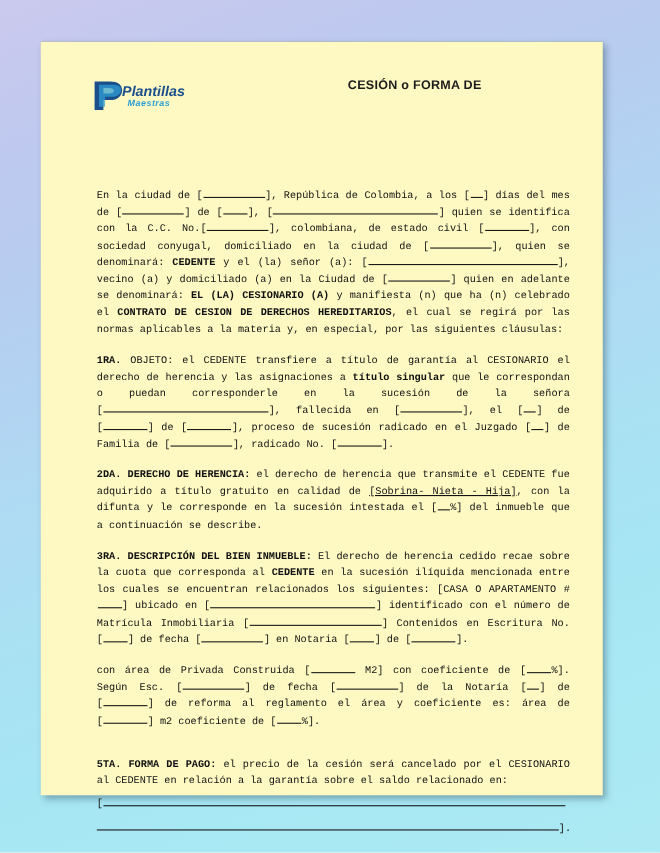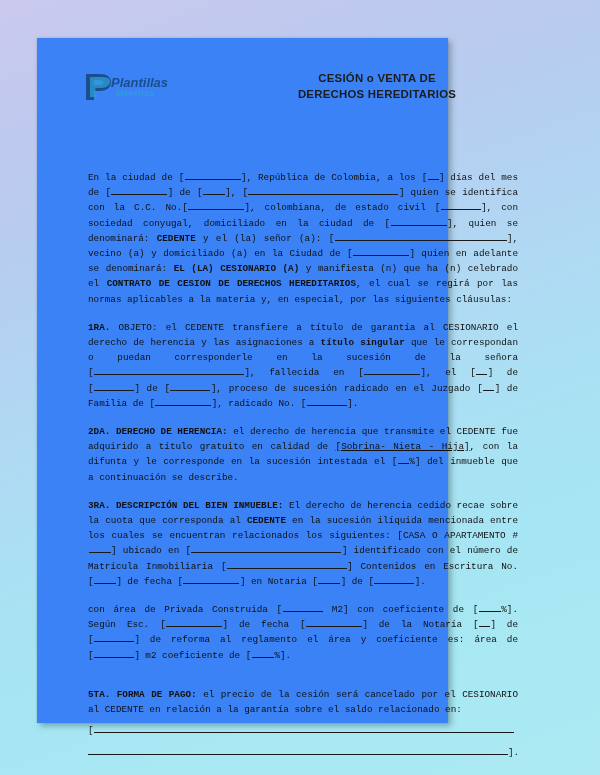--- a/index.html
+++ b/index.html
@@ -23,23 +23,23 @@
         #a8e9f4 86%,
         #ace9f2 100%);
     position: relative;
   }
 
   
   #page-sheet {
     position: absolute;
     left: 37px;
     top: 38px;
-    width: 411px;
+    width: 511px;
     height: 685px;
-    background: #3b82f6;
+    background: #fef9c3;
     box-shadow: 3px 3px 6px rgba(40, 70, 85, 0.40),
                 0 0 1px rgba(0,0,0,0.25);
   }
 
   
   .doc-header {
     position: relative;
     height: 62px;
   }
 
@@ -149,22 +149,21 @@
         <path d="M2 3 L2 29 L10 29 L10 20 L16 20 C23 20 27 16 27 11 C27 6 23 3 16 3 Z
                  M10 9 L15 9 C18 9 19.5 10 19.5 11.5 C19.5 13 18 14 15 14 L10 14 Z" fill="#1b4f8c"></path>
         <path d="M6 6 L6 26 L11.5 26 L11.5 17 L17 17 C23 17 26 14 26 10.5 C26 7 23 6 17 6 Z" fill="#2f9fd4" opacity="0.72"></path>
 
         <text x="27" y="16" font-family="'Liberation Sans', sans-serif" font-size="13" font-weight="bold" font-style="italic" fill="#1b4f8c">Plantillas</text>
         <text x="32" y="25" font-family="'Liberation Sans', sans-serif" font-size="8.2" font-weight="bold" font-style="italic" fill="#2f9fd4" letter-spacing="0.4">Maestras</text>
       </svg>
     </div>
 
     <div class="doc-title">
-      <span class="tl">CESIÓN o VENTA DE</span>
-      <span class="tl">DERECHOS HEREDITARIOS</span>
+      <span class="tl">CESIÓN o FORMA DE</span>
     </div>
   </div>
 
   <div class="doc-body">
 
     <p class="para"><span>En la ciudad de </span><span class="blank w-l">[<span class="ln"></span>]</span><span>, República de Colombia, a los </span><span class="blank w-xs">[<span class="ln"></span>]</span><span> días del mes de </span><span class="blank w-l">[<span class="ln"></span>]</span><span> de </span><span class="blank w-s">[<span class="ln"></span>]</span><span>, </span><span class="blank w-h">[<span class="ln"></span>]</span><span> quien se identifica con la C.C. No.</span><span class="blank w-l">[<span class="ln"></span>]</span><span>, colombiana, de estado civil </span><span class="blank w-m">[<span class="ln"></span>]</span><span>, con sociedad conyugal, domiciliado en la ciudad de </span><span class="blank w-l">[<span class="ln"></span>]</span><span>, quien se denominará: </span><span class="b">CEDENTE</span><span> y el (la) señor (a): </span><span class="blank w-hh">[<span class="ln"></span>]</span><span>, vecino (a) y domiciliado (a) en la Ciudad de </span><span class="blank w-l">[<span class="ln"></span>]</span><span> quien en adelante se denominará: </span><span class="b">EL (LA) CESIONARIO (A)</span><span> y manifiesta (n) que ha (n) celebrado el </span><span class="b">CONTRATO DE CESION DE DERECHOS HEREDITARIOS</span><span>, el cual se regirá por las normas aplicables a la materia y, en especial, por las siguientes cláusulas:</span></p>
 
     <p class="para"><span class="b">1RA.</span><span> OBJETO:</span><span> el CEDENTE transfiere a título de garantía al CESIONARIO el derecho de herencia y las asignaciones a </span><span class="b">título singular</span><span> que le correspondan o puedan corresponderle en la sucesión de la señora </span><span class="blank w-h">[<span class="ln"></span>]</span><span>, fallecida en </span><span class="blank w-l">[<span class="ln"></span>]</span><span>, el </span><span class="blank w-xs">[<span class="ln"></span>]</span><span> de </span><span class="blank w-m">[<span class="ln"></span>]</span><span> de </span><span class="blank w-m">[<span class="ln"></span>]</span><span>, proceso de sucesión radicado en el Juzgado </span><span class="blank w-xs">[<span class="ln"></span>]</span><span> de Familia de </span><span class="blank w-l">[<span class="ln"></span>]</span><span>, radicado No. </span><span class="blank w-m">[<span class="ln"></span>]</span><span>.</span></p>
 
     <p class="para"><span class="b">2DA.</span><span class="b"> DERECHO DE HERENCIA:</span><span> el derecho de herencia que transmite el CEDENTE fue adquirido a título gratuito en calidad de </span><span class="u">[Sobrina- Nieta - Hija]</span><span>, con la difunta y le corresponde en la sucesión intestada el [</span><span class="blank w-xs"><span class="ln"></span></span><span>%] del inmueble que a continuación se describe.</span></p>

